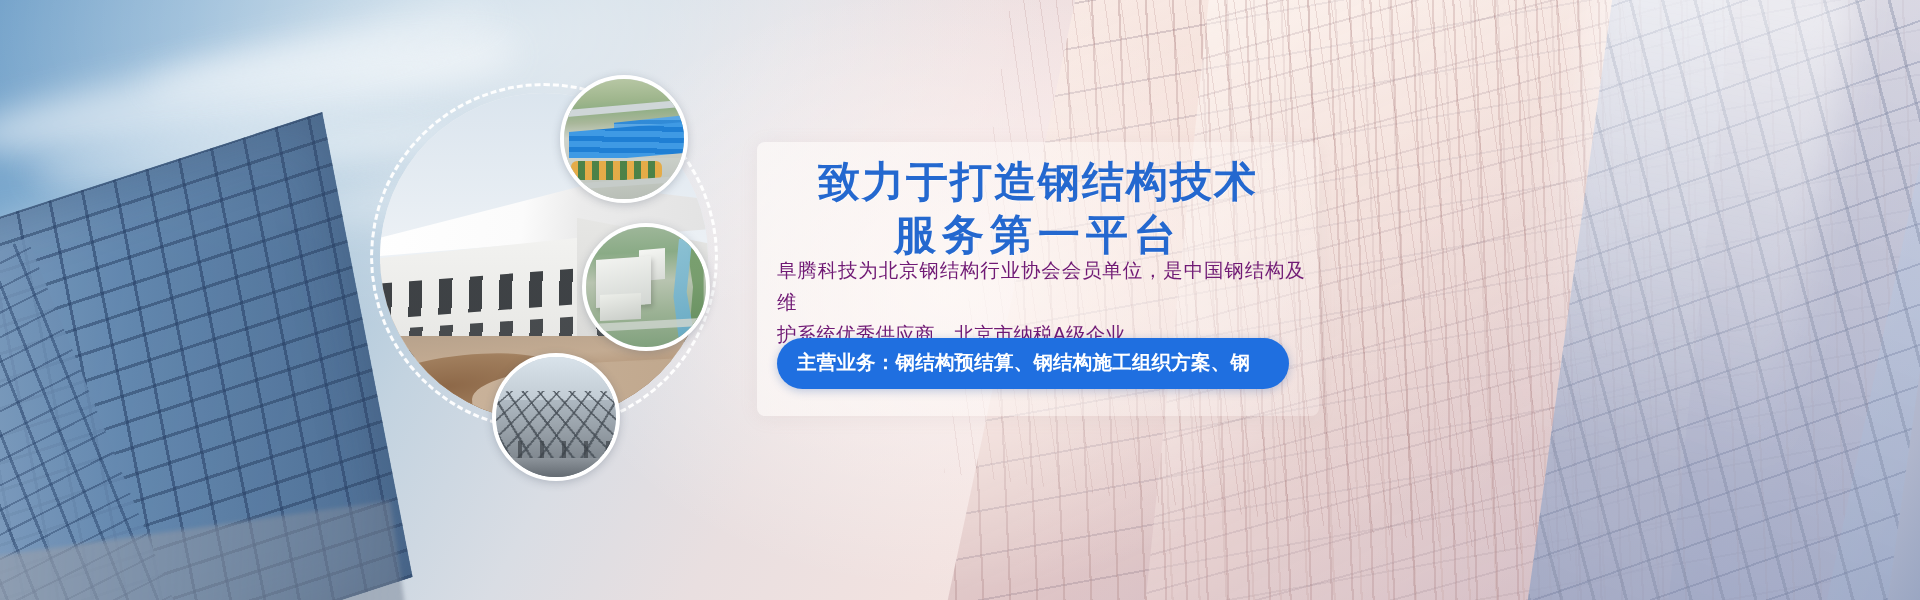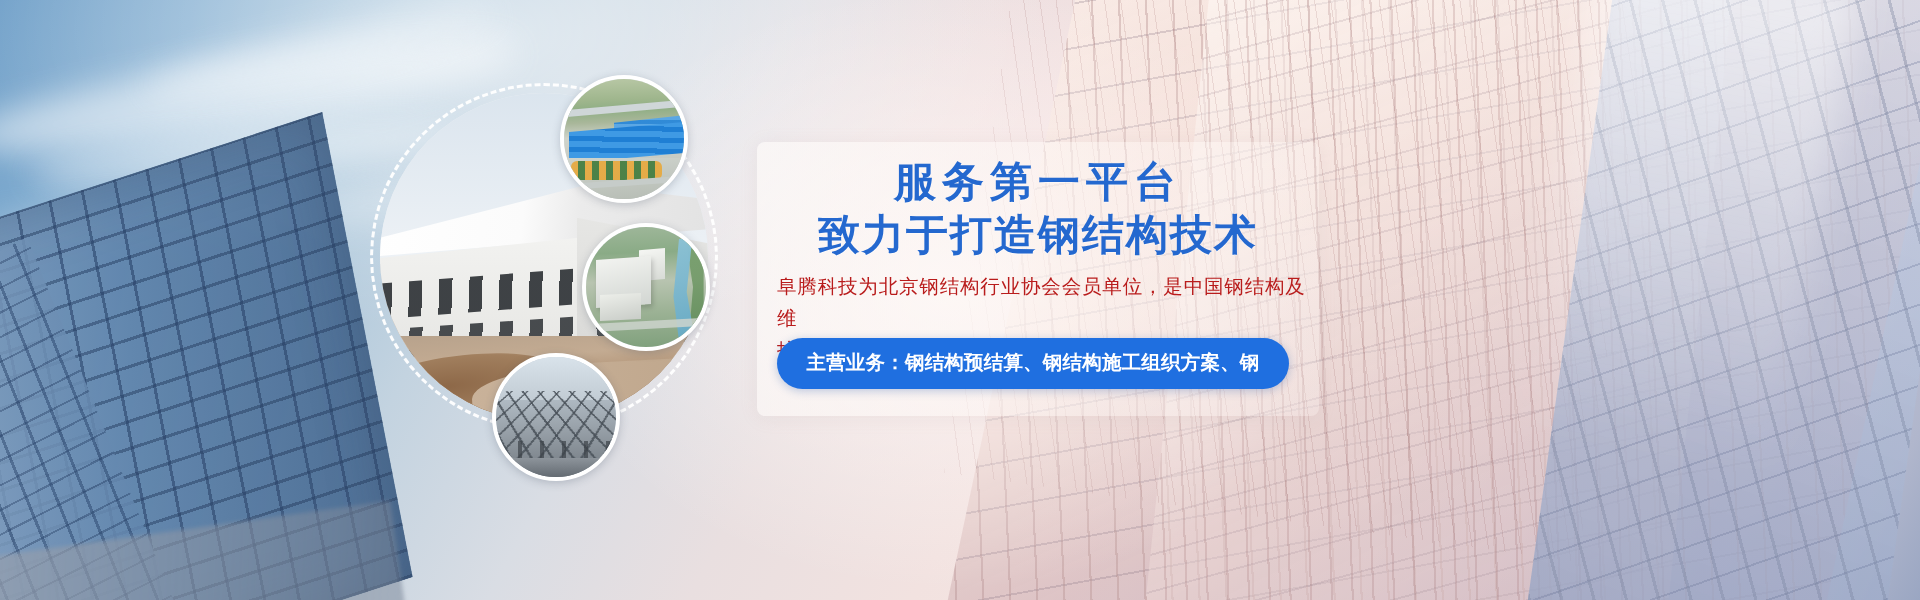--- a/index.html
+++ b/index.html
@@ -237,39 +237,39 @@
     font-size:42px;
     line-height:53px;
     letter-spacing:2px;
     color:#2468cf;
     text-shadow:0 1px 1px rgba(255,255,255,.55);
   }
   .headline .ln{ display:block; white-space:nowrap; }
   .headline .ln2{ letter-spacing:6px; }
 
   .para{
-    position:absolute; left:777px; top:270px; width:528px;
+    position:absolute; left:777px; top:254px; width:528px;
     font-size:19.5px; line-height:32px;
-    color:#b91c1c; font-weight:500;
+    color:#701a75; font-weight:500;
     letter-spacing:.2px;
     text-align:justify;
   }
   .para .pl{ display:block; }
 
   .badge{
     position:absolute; left:777px; top:338px; width:512px;
     background:#1f6fe0;
     border-radius:26px;
     padding:9px 20px 11px 20px;
     color:#ffffff;
     font-size:19.5px; line-height:31px; font-weight:700;
     letter-spacing:.2px;
     box-shadow:0 2px 10px rgba(25,80,170,.28);
   }
-  .badge .bl{ display:block; white-space:nowrap;text-align:center; }
+  .badge .bl{ display:block; white-space:nowrap; }
 </style>
 </head>
 <body>
 
 <div class="banner">
 
   <div class="bg">
     <div class="bg-sky"></div>
     <div class="cloud c1"></div>
     <div class="cloud c2"></div>
@@ -338,22 +338,22 @@
         <div class="pt-col"></div>
         <div class="pt-floor"></div>
       </div>
     </div>
 
   </div>
 
   <div class="panel"></div>
 
   <div class="headline">
+    <span class="ln ln1">致力于打造钢结构技术</span>
     <span class="ln ln2">服务第一平台</span>
-    <span class="ln ln1">致力于打造钢结构技术</span>
   </div>
 
   <div class="para">
     <span class="pl">阜腾科技为北京钢结构行业协会会员单位，是中国钢结构及维</span>
     <span class="pl">护系统优秀供应商，北京市纳税A级企业。</span>
   </div>
 
   <div class="badge">
     <span class="bl">主营业务：钢结构预结算、钢结构施工组织方案、钢</span>
   </div>

